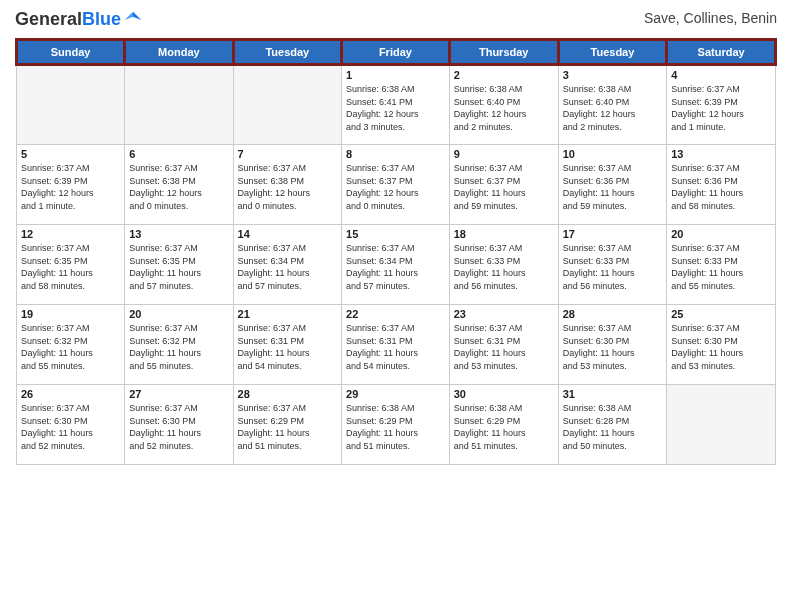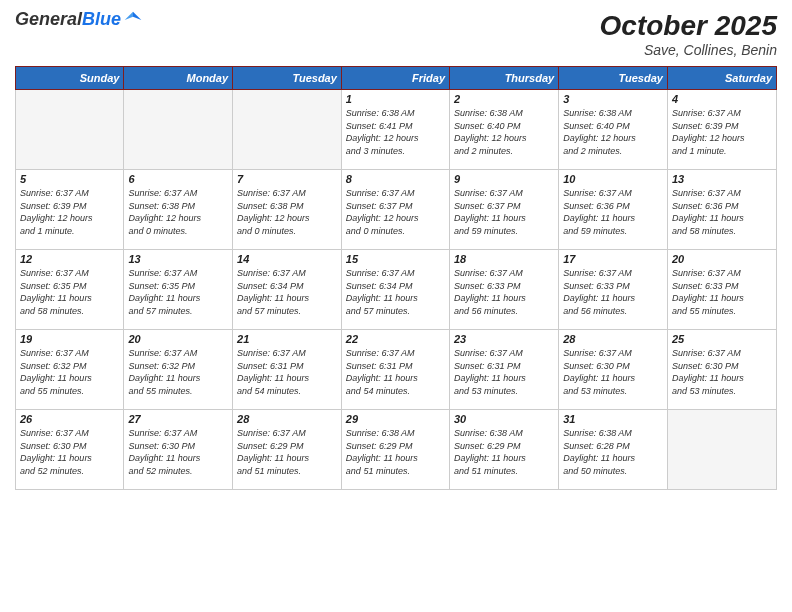--- a/index.html
+++ b/index.html
@@ -8,21 +8,20 @@
       background: #fff;
       width: 792px;
       height: 612px;
       overflow: hidden;
     }
     .page {
       width: 792px;
       height: 534px;
       background: #fff;
       padding: 10px 15px 10px 15px;
-      font-style: italic;
     }
     .header {
       display: flex;
       justify-content: space-between;
       align-items: flex-start;
       margin-bottom: 8px;
     }
     .logo {
       display: flex;
       align-items: center;
@@ -55,22 +54,22 @@
       width: 100%;
       border-collapse: collapse;
       border: 1px solid #ccc;
     }
     .calendar th {
       background: #2a6ebd;
       color: #fff;
       font-size: 11px;
       font-weight: bold;
       padding: 5px 4px;
-      text-align: right;
-      border: 1px solid #7f1d1d;
+      text-align: center;
+      border: 3px solid #7f1d1d;
     }
     .calendar td {
       border: 1px solid #ccc;
       vertical-align: top;
       padding: 3px 4px;
       width: 113px;
       height: 80px;
       font-size: 9.5px;
       color: #333;
       background: #fff;
@@ -103,21 +102,20 @@
             <span class="logo-general">General</span><span class="logo-blue">Blue</span>
           </span>
           <svg class="logo-icon" viewBox="0 0 24 24" xmlns="http://www.w3.org/2000/svg">
             <path d="M12 2 L22 12 L12 8 Z" fill="#1a73e8"></path>
             <path d="M12 2 L2 12 L12 8 Z" fill="#4a9eef"></path>
           </svg>
         </div>
       </div>
     </div>
     <div class="title-area">
-      <div class="month-title">October 2025</div>
       <div class="location">Save, Collines, Benin</div>
     </div>
   </div>
 
   <table class="calendar">
     <thead>
       <tr>
 
       <th>Sunday</th>
           <th>Monday</th>

